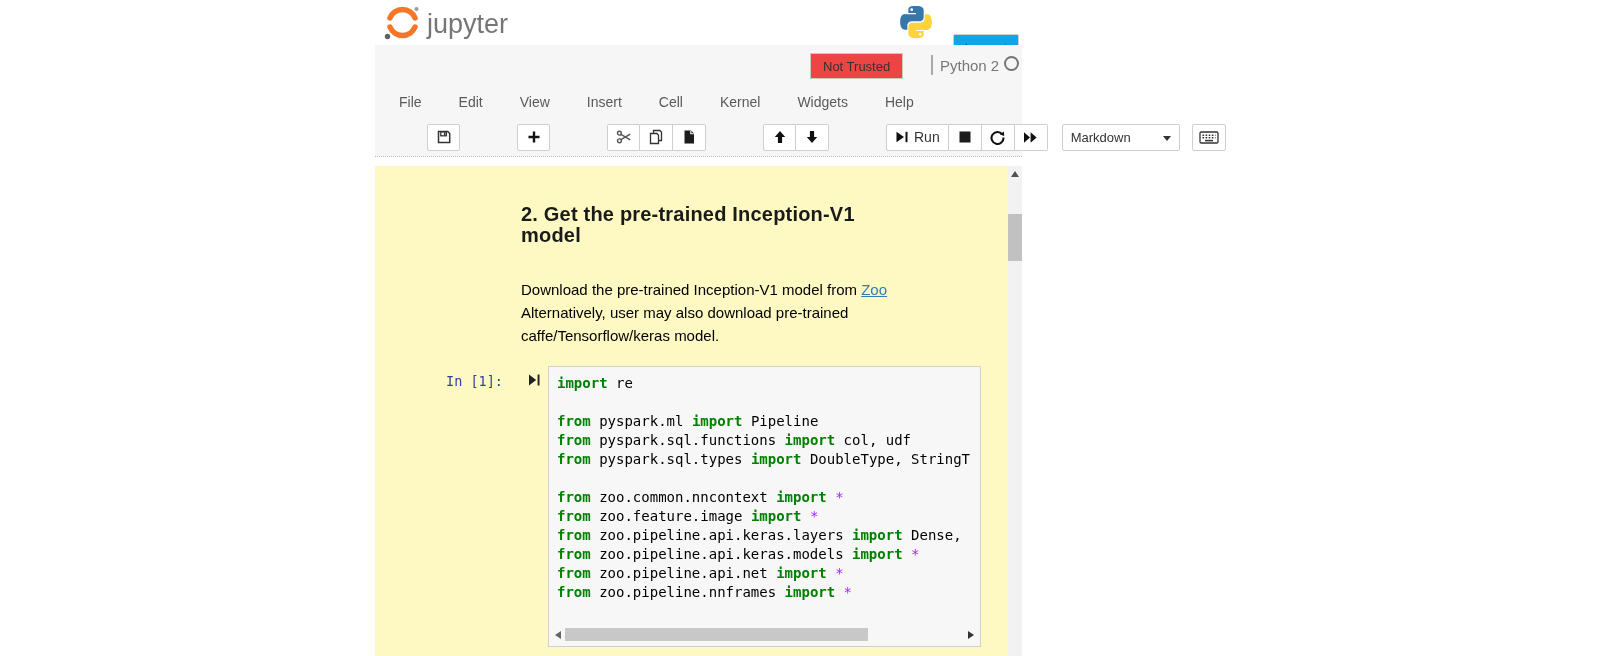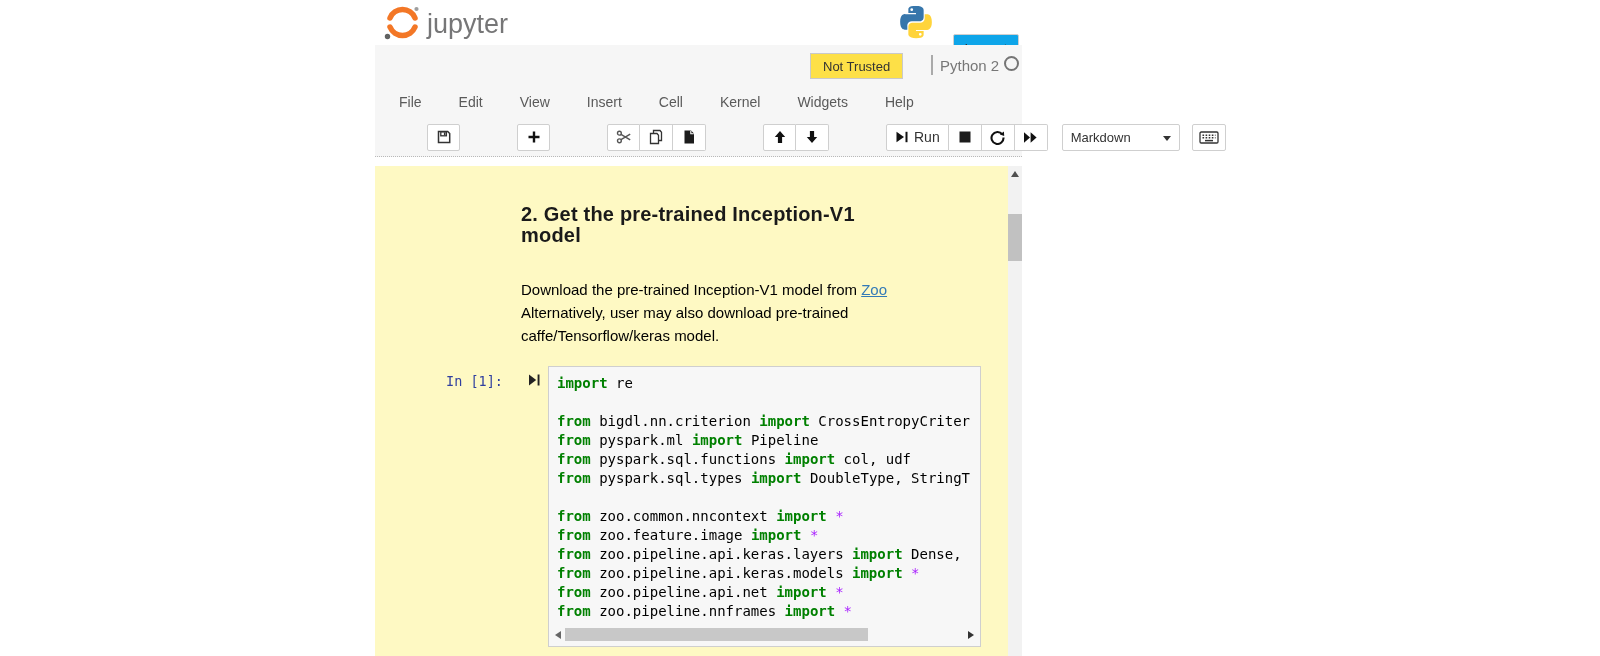--- a/index.html
+++ b/index.html
@@ -15,21 +15,21 @@
   .logout-btn { position:absolute; left:578px; top:7px; width:66px; height:30px;
     background:#0ea5e9; border:1px solid #cfcfcf; border-radius:2px; font-size:14px; color:#333;
     display:flex; align-items:center; justify-content:center; cursor:pointer;margin-top:27px; }
 
   
   .panel { position:absolute; left:0; top:45px; width:647px; height:112px;
     background:#f6f6f6; border-bottom:1px dotted #b9b9b9; }
 
   .status-row { position:absolute; left:0; top:8px; width:647px; height:28px; }
   .trust-badge { position:absolute; left:435px; top:0; height:26px; padding:0 12px;
-    background:#fde047; border:1px solid #c9c9c9; font-size:13px; color:#333;
+    background:#ef4444; border:1px solid #c9c9c9; font-size:13px; color:#333;
     display:flex; align-items:center; }
   .kernel-sep { position:absolute; left:556px; top:2px; width:2px; height:20px; background:#aaa; }
   .kernel-name { position:absolute; left:565px; top:4px; font-size:15px; color:#777; }
   .kernel-circle { position:absolute; left:629px; top:3px; width:15px; height:15px;
     border:2px solid #757575; border-radius:50%; background:transparent; }
 
   .menu-row { position:absolute; left:22px; top:42px; height:30px; display:flex; align-items:center;text-align:center; }
   .menu-item { font-size:14px; color:#5a5a5a; margin-right:33px; cursor:pointer; padding:4px 2px; }
 
   .toolbar { position:absolute; left:4px; top:77px; height:30px; display:flex; align-items:center; }
@@ -257,21 +257,20 @@
 
     <span class="cell-run-glyph"><svg width="13" height="14" viewBox="0 0 13 14">
           <path d="M1 1.5l7.2 5.5L1 12.5z" fill="#222"></path>
           <rect x="9.6" y="1.5" width="1.9" height="11" fill="#222"></rect>
         </svg></span>
 
     <div class="code-box">
       <div class="code-area">
           <div class="cm-line"><span class="tok-kw">import</span><span class="tok-pl"> re</span></div>
           <div class="cm-line"> </div>
-          <div class="cm-line"><span class="tok-kw">from</span><span class="tok-pl"> bigdl.nn.criterion </span><span class="tok-kw">import</span><span class="tok-pl"> CrossEntropyCriter</span></div>
           <div class="cm-line"><span class="tok-kw">from</span><span class="tok-pl"> pyspark.ml </span><span class="tok-kw">import</span><span class="tok-pl"> Pipeline</span></div>
           <div class="cm-line"><span class="tok-kw">from</span><span class="tok-pl"> pyspark.sql.functions </span><span class="tok-kw">import</span><span class="tok-pl"> col, udf</span></div>
           <div class="cm-line"><span class="tok-kw">from</span><span class="tok-pl"> pyspark.sql.types </span><span class="tok-kw">import</span><span class="tok-pl"> DoubleType, StringT</span></div>
           <div class="cm-line"> </div>
           <div class="cm-line"><span class="tok-kw">from</span><span class="tok-pl"> zoo.common.nncontext </span><span class="tok-kw">import</span><span class="tok-pl"> </span><span class="tok-op">*</span></div>
           <div class="cm-line"><span class="tok-kw">from</span><span class="tok-pl"> zoo.feature.image </span><span class="tok-kw">import</span><span class="tok-pl"> </span><span class="tok-op">*</span></div>
           <div class="cm-line"><span class="tok-kw">from</span><span class="tok-pl"> zoo.pipeline.api.keras.layers </span><span class="tok-kw">import</span><span class="tok-pl"> Dense,</span></div>
           <div class="cm-line"><span class="tok-kw">from</span><span class="tok-pl"> zoo.pipeline.api.keras.models </span><span class="tok-kw">import</span><span class="tok-pl"> </span><span class="tok-op">*</span></div>
           <div class="cm-line"><span class="tok-kw">from</span><span class="tok-pl"> zoo.pipeline.api.net </span><span class="tok-kw">import</span><span class="tok-pl"> </span><span class="tok-op">*</span></div>
           <div class="cm-line"><span class="tok-kw">from</span><span class="tok-pl"> zoo.pipeline.nnframes </span><span class="tok-kw">import</span><span class="tok-pl"> </span><span class="tok-op">*</span></div>

